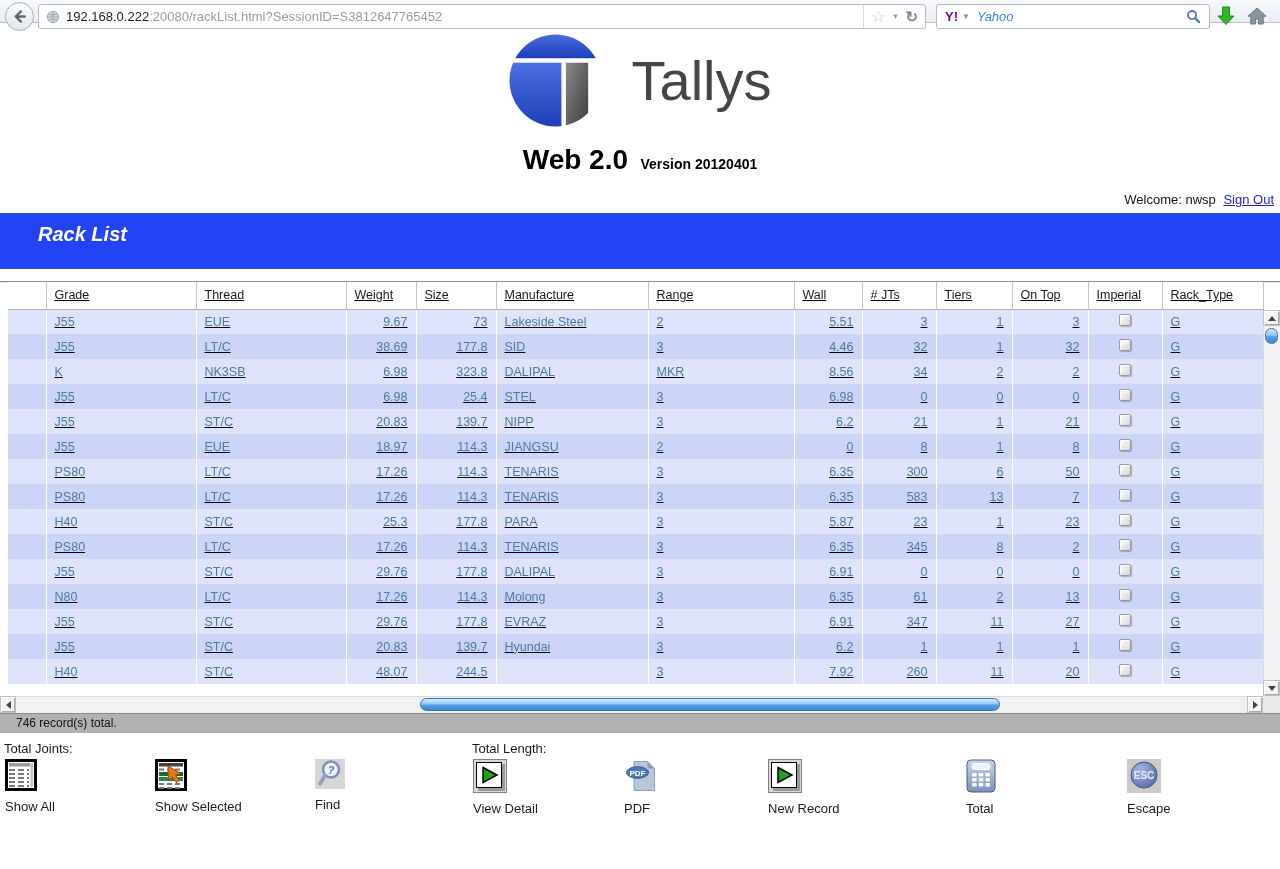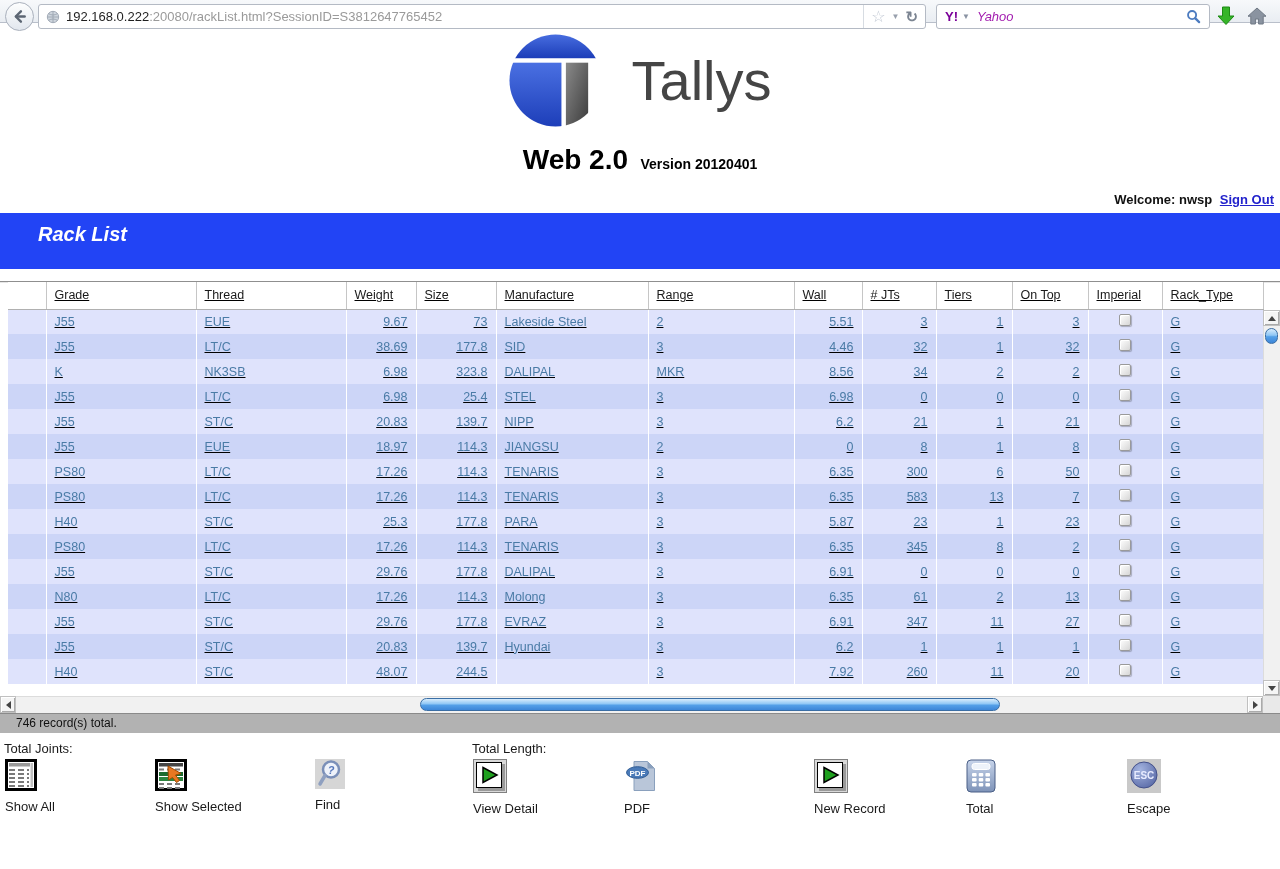--- a/index.html
+++ b/index.html
@@ -23,34 +23,34 @@
   .url-right { margin-left:auto; display:flex; align-items:center; height:100%;
     border-left:1px solid #d7dce2; padding:0 7px; gap:6px; }
   .star { color:#c2c9d4; font-size:16px; line-height:1; cursor:pointer; }
   .caret { color:#98a0ad; font-size:8px; cursor:pointer; }
   .reload { color:#7c8592; font-size:15px; font-weight:bold; cursor:pointer; }
   .search-box { position:absolute; left:936px; top:4px; width:274px; height:25px;
     background:#fff; border:1px solid #b4bac4; border-radius:3px;
     display:flex; align-items:center; font-size:13px; padding:0 8px; }
   .y-logo { color:#7b0099; font-weight:bold; }
   .search-caret { color:#8a93a3; font-size:8px; margin:0 7px 0 4px; }
-  .search-text { font-style:italic; color:#a21caf; }
+  .search-text { font-style:italic; color:#3b82f6; }
   .search-mag { margin-left:auto; display:flex; cursor:pointer; }
   .dl-btn { position:absolute; left:1217px; top:6px; cursor:pointer; }
   .home-btn { position:absolute; left:1247px; top:7px; cursor:pointer; }
 
   
   .logo-row { margin-top:10px; height:95px; display:flex; align-items:center;
     justify-content:center; gap:28px; }
   .logo-word { font-size:56px; color:#454545; letter-spacing:0; }
   .ver-row { margin-top:16px; text-align:center; }
   .ver-row .app { font-size:28px; font-weight:bold; color:#000; }
   .ver-row .ver { font-size:14px; font-weight:bold; color:#000; margin-left:8px; }
   .welcome-row { margin-top:16px; text-align:right; padding-right:6px;
-    font-size:13px; color:#111;font-weight:bold; }
+    font-size:13px; color:#111; }
   .signout { color:#2222cc; text-decoration:underline; cursor:pointer; margin-left:4px; }
 
   
   .banner { margin-top:6px; height:56px; background:#2244f5; color:#fff;
     font-size:20px; font-weight:bold; font-style:italic;
     line-height:42px; padding-left:38px; }
 
   
   .grid { position:relative; margin-top:12px; height:432px;
     border-top:1px solid #8f8f8f; box-shadow:inset 0 1px 0 #e6e6e6;text-decoration:underline; }
@@ -537,21 +537,21 @@
   <div class="tbtn" style="left:624px">
     <svg width="34" height="34" viewBox="0 0 34 34">
       <path d="M10 2.5 h13.5 l7 7 v22 h-20.5 z" fill="#b9c6d9" stroke="#8aa0bd"></path>
       <path d="M23.5 2.5 l7 7 h-7 z" fill="#8aa0bd"></path>
       <ellipse cx="13.5" cy="13.5" rx="11" ry="5.8" fill="#4a7ab8" stroke="#2d5a94"></ellipse>
       <text x="13.5" y="16.5" font-size="8" font-weight="bold" fill="#fff" text-anchor="middle" font-family="Liberation Sans, sans-serif">PDF</text>
     </svg>
     <div class="cap">PDF</div>
   </div>
 
-  <div class="tbtn" style="left:814px">
+  <div class="tbtn" style="left:768px">
     <svg width="34" height="34" viewBox="0 0 34 34">
       <rect x="0.5" y="0.5" width="33" height="33" fill="#d9d9d9" stroke="#808080"></rect>
       <rect x="29" y="5" width="3" height="27" fill="#9a9a9a"></rect>
       <rect x="5" y="29" width="27" height="3" fill="#9a9a9a"></rect>
       <rect x="3.5" y="3.5" width="25" height="25" fill="#fff" stroke="#000"></rect>
       <path d="M10 8.5 L24 16 L10 23.5 Z" fill="#1fa11f" stroke="#000" stroke-width="1.5"></path>
     </svg>
     <div class="cap">New Record</div>
   </div>
 

